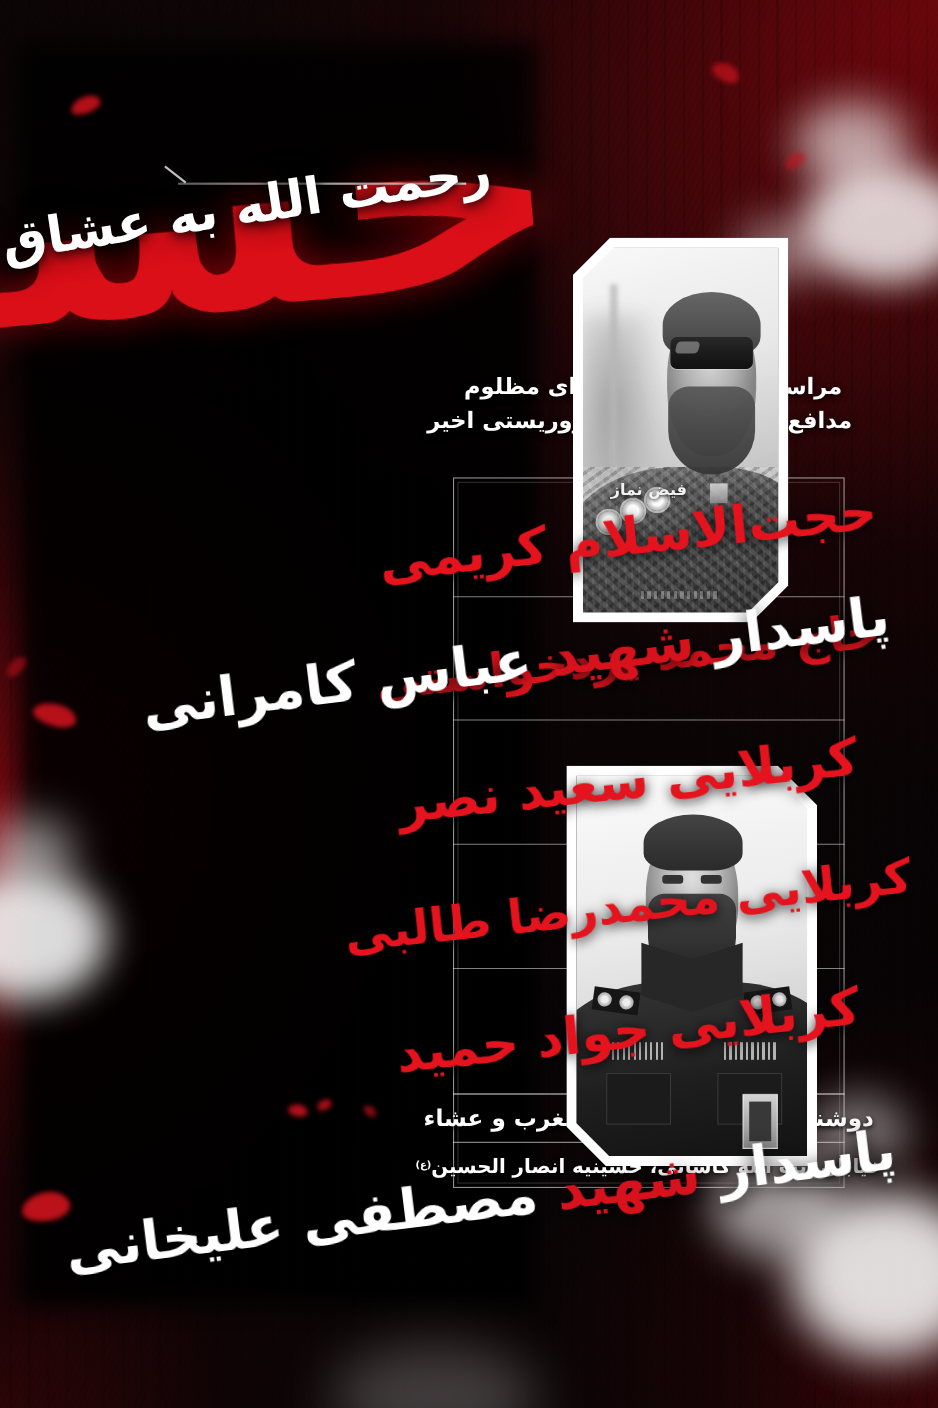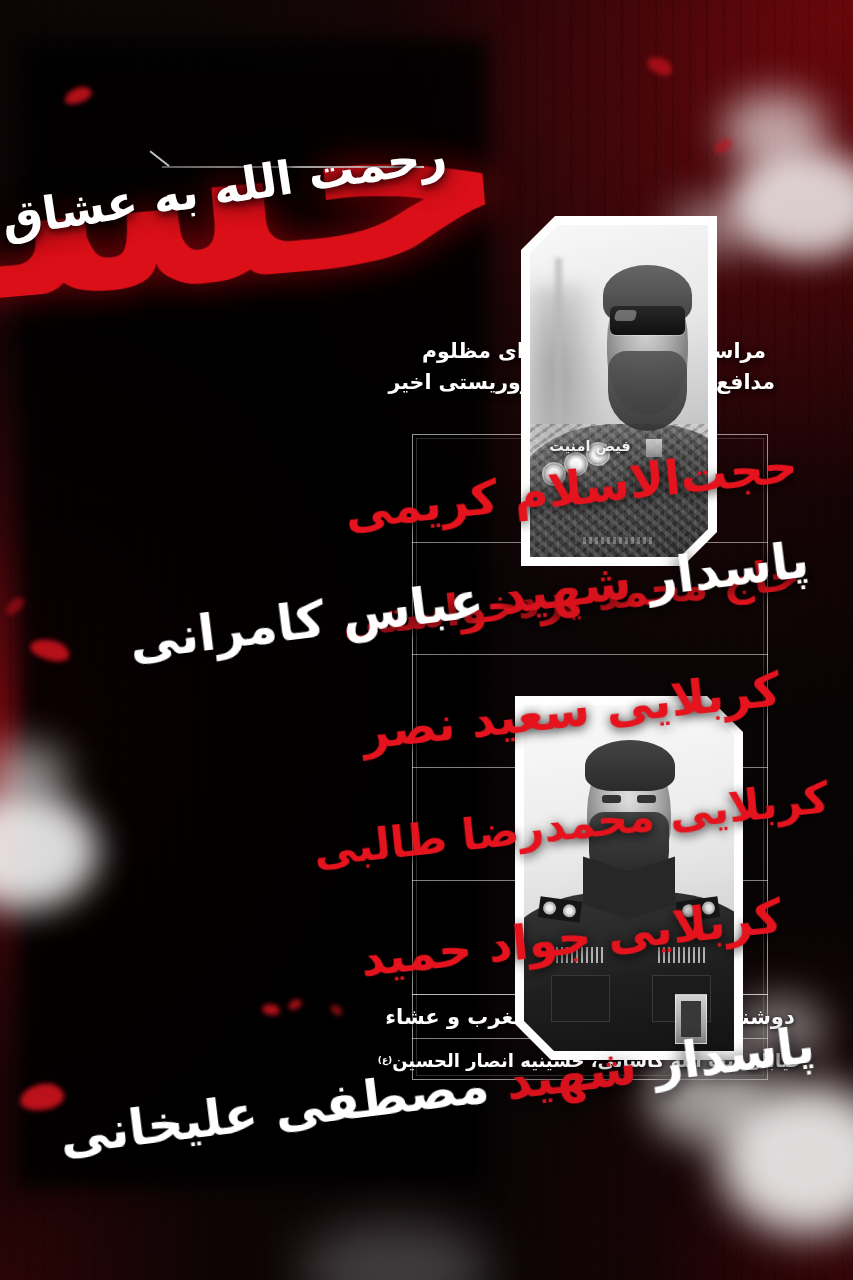--- a/index.html
+++ b/index.html
@@ -336,21 +336,21 @@
 
   <div class="subtitle">
     <div>مراسم گرامیداشت شهدای مظلوم</div>
     <div>مدافع امنیت در حوادث تروریستی اخیر</div>
   </div>
 
   <div class="panel">
     <div class="panel-frame"></div>
 
     <div class="row" style="top:0px;height:108px;">
-      <div class="row-role">فیض امنیت</div>
+      <div class="row-role">فیض نماز</div>
       <div class="row-name">حجت‌الاسلام کریمی</div>
     </div>
 
     <div class="row" style="top:108px;height:112px;">
       <div class="row-name small">حاج محمد یزدخواستی</div>
     </div>
 
     <div class="row" style="top:220px;height:113px;">
       <div class="row-role"></div>
       <div class="row-name">کربلایی سعید نصر</div>

